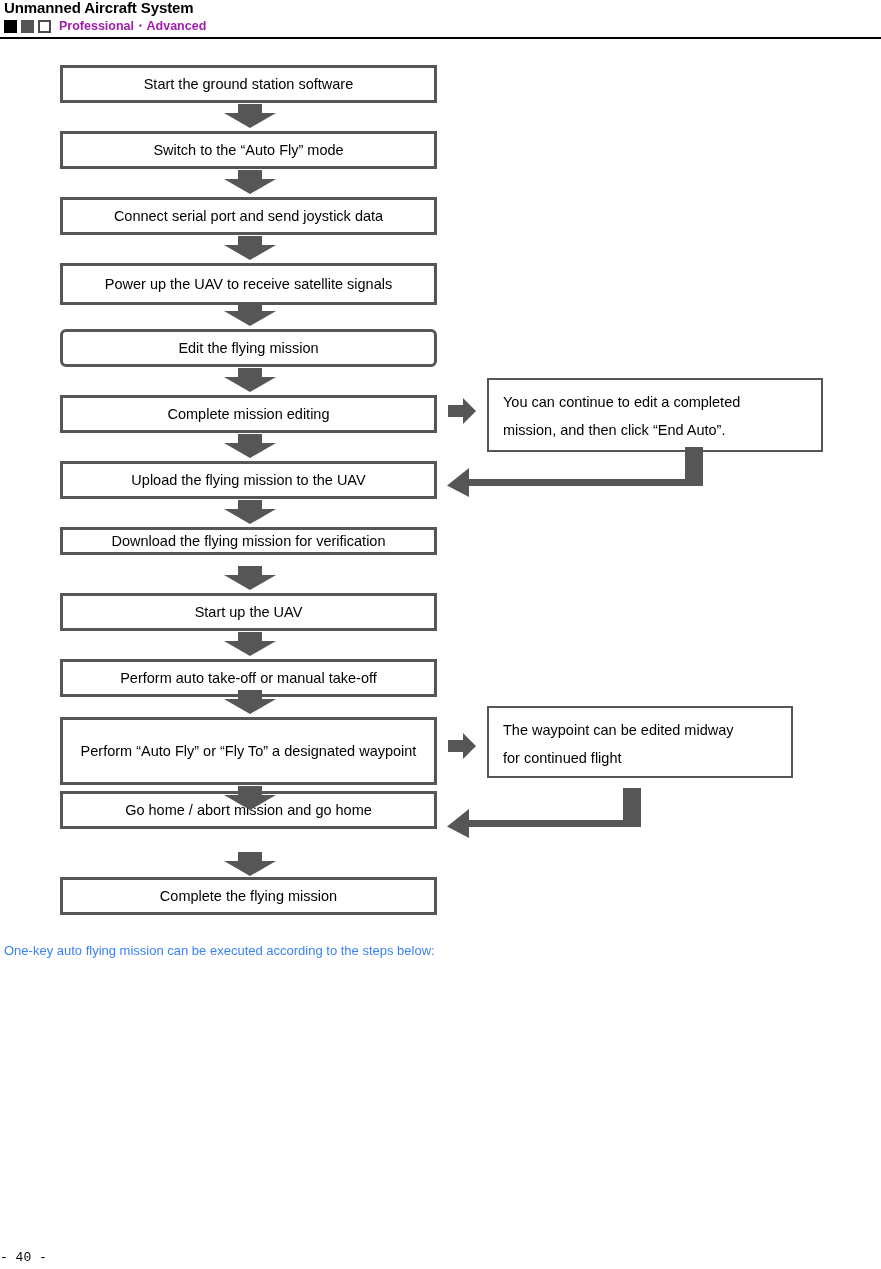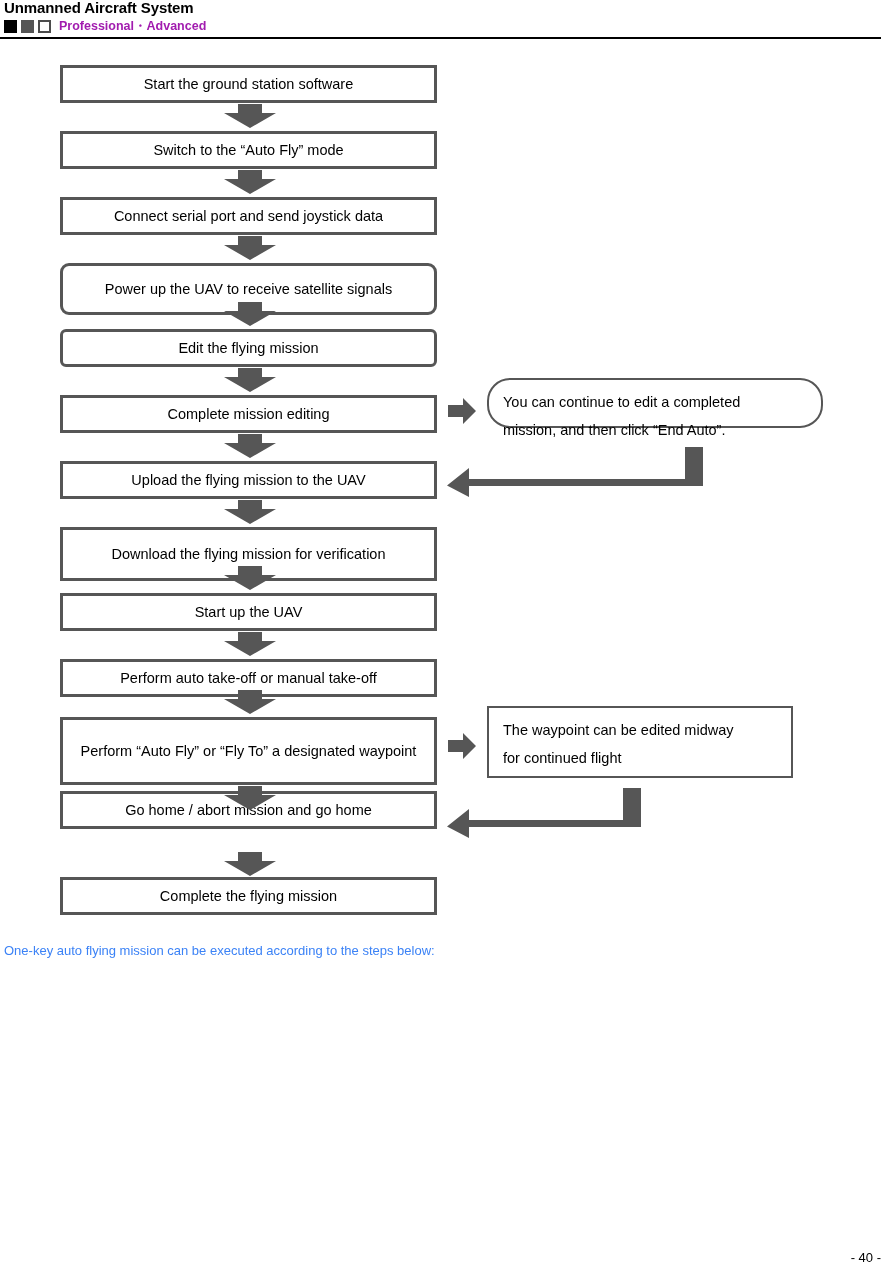--- a/index.html
+++ b/index.html
@@ -126,23 +126,24 @@
     color: #3b82f6;
     white-space: nowrap;
   }
 
   
   #page-footer {
     position: absolute;
     left: 0;
     top: 1250px;
     width: 881px;
-    text-align: right;
+    text-align: left;
     font-size: 13px;
     color: #000000;
+    font-family: Liberation Mono, monospace;
   }
 </style>
 </head>
 <body>
 
 <div id="page-header">
   <div id="header-title">Unmanned Aircraft System</div>
   <div id="header-sub">
     <span class="hdr-sq black"></span>
     <span class="hdr-sq gray"></span>
@@ -156,33 +157,33 @@
 
   <div class="flow-box" style="top:65px;height:38px;">
     <span>Start the ground station software</span>
   </div>
   <div class="flow-box" style="top:131px;height:38px;">
     <span>Switch to the “Auto Fly” mode</span>
   </div>
   <div class="flow-box" style="top:197px;height:38px;">
     <span>Connect serial port and send joystick data</span>
   </div>
-  <div class="flow-box" style="top:263px;height:52px;border-radius:9px;">
+  <div class="flow-box" style="top:263px;height:42px;">
     <span>Power up the UAV to receive satellite signals</span>
   </div>
   <div class="flow-box" style="top:329px;height:38px;border-radius:6px;">
     <span>Edit the flying mission</span>
   </div>
   <div class="flow-box" style="top:395px;height:38px;">
     <span>Complete mission editing</span>
   </div>
   <div class="flow-box" style="top:461px;height:38px;">
     <span>Upload the flying mission to the UAV</span>
   </div>
-  <div class="flow-box" style="top:527px;height:54px;">
+  <div class="flow-box" style="top:527px;height:28px;">
     <span>Download the flying mission for verification</span>
   </div>
   <div class="flow-box" style="top:593px;height:38px;">
     <span>Start up the UAV</span>
   </div>
   <div class="flow-box" style="top:659px;height:38px;">
     <span>Perform auto take-off or manual take-off</span>
   </div>
   <div class="flow-box" style="top:717px;height:68px;">
     <span>Perform “Auto Fly” or “Fly To” a designated waypoint</span>
@@ -253,21 +254,21 @@
     <svg width="52" height="24" viewBox="0 0 52 24">
         <path d="M14 0 H38 V9 H52 L26 24 L0 9 H14 Z" fill="#565656"></path>
       </svg>
   </div>
 
   <div class="right-arrow" style="left:448px;top:398px;">
     <svg width="28" height="26" viewBox="0 0 28 26">
         <path d="M0 7 H15 V0 L28 13 L15 26 V19 H0 Z" fill="#565656"></path>
       </svg>
   </div>
-  <div class="note-box" style="left:487px;top:378px;width:336px;height:50px;border-radius:23px;">
+  <div class="note-box" style="left:487px;top:378px;width:336px;height:74px;">
     <span>You can continue to edit a completed</span>
     <span>mission, and then click “End Auto”.</span>
   </div>
   <div class="elbow" style="left:447px;top:447px;">
     <svg width="256" height="50" viewBox="0 0 256 50">
       <path d="M256 0 H238 V32 H22 V21 L0 38.5 L22 50 V39 H256 Z" fill="#565656"></path>
     </svg>
   </div>
 
   <div class="right-arrow" style="left:448px;top:733px;">

